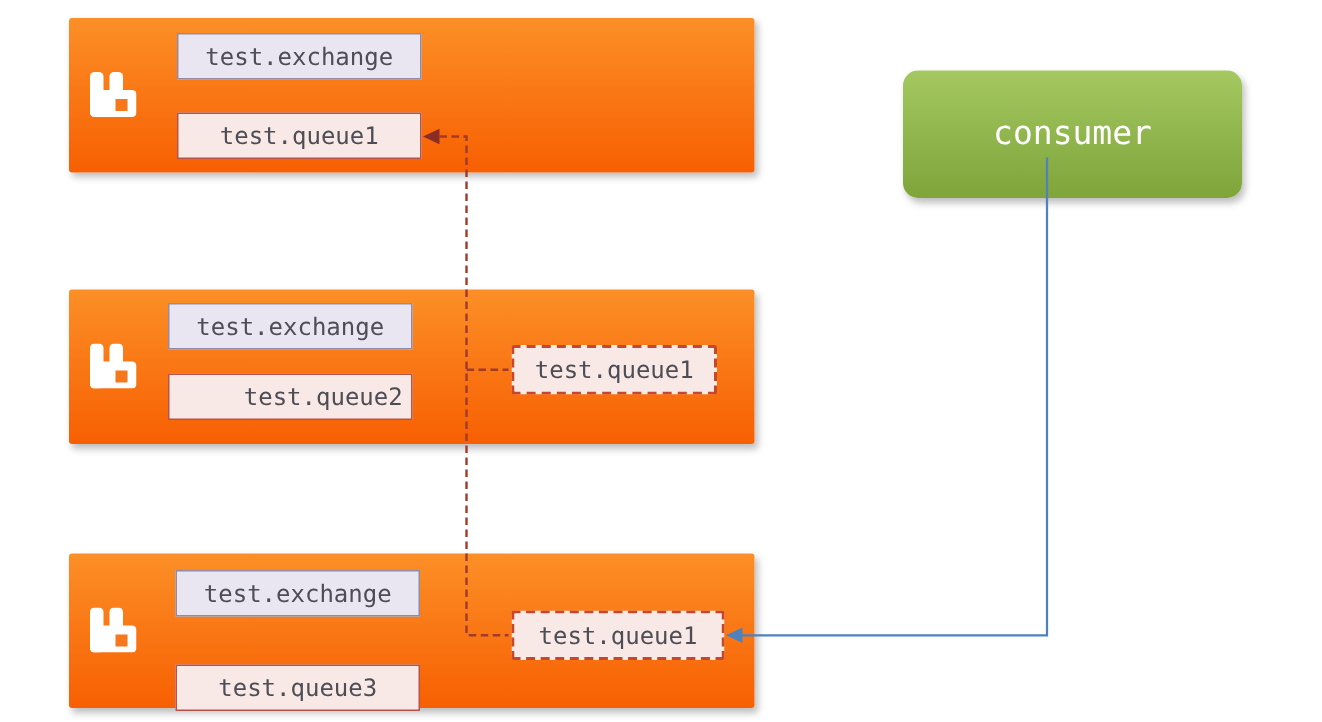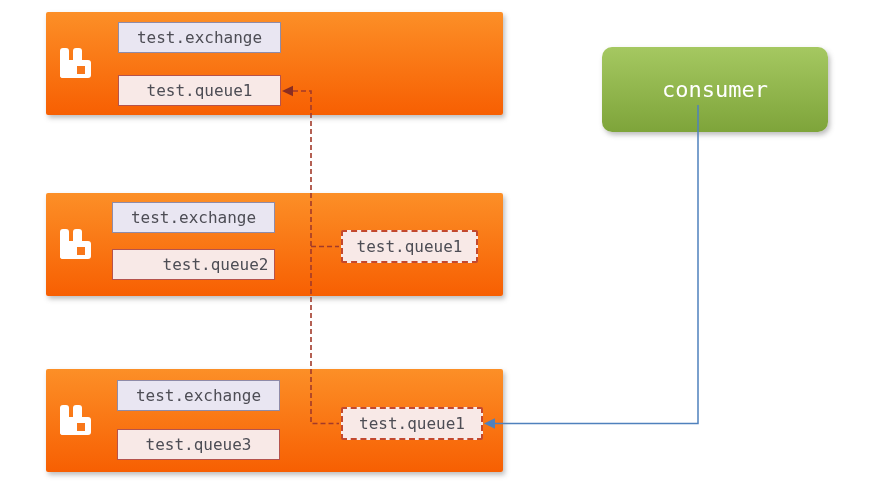--- a/index.html
+++ b/index.html
@@ -109,21 +109,21 @@
   </div>
 
   <div class="broker" style="left:46px;top:369px;">
     <svg class="rabbit-icon" viewBox="0 0 31 30">
       <rect x="0" y="0" width="9" height="30" rx="3" fill="#ffffff"></rect>
       <rect x="13" y="0" width="9" height="20" rx="3" fill="#ffffff"></rect>
       <rect x="0" y="12" width="31" height="18" rx="3" fill="#ffffff"></rect>
       <rect x="17" y="18" width="8" height="8" fill="var(--block-orange-mid)"></rect>
     </svg>
     <div class="inner-box exchange-box" style="left:71px;top:11px;">test.exchange</div>
-    <div class="inner-box queue-box" style="left:71px;top:60px;">test.queue3</div>
+    <div class="inner-box queue-box" style="left:71px;top:74px;">test.queue3</div>
   </div>
 
   <div class="ghost-box" style="left:341px;top:230px;width:137px;">test.queue1</div>
 
   <div class="ghost-box" style="left:341px;top:407px;width:142px;">test.queue1</div>
 
   <div class="consumer">
     <div>consumer</div>
   </div>
 

